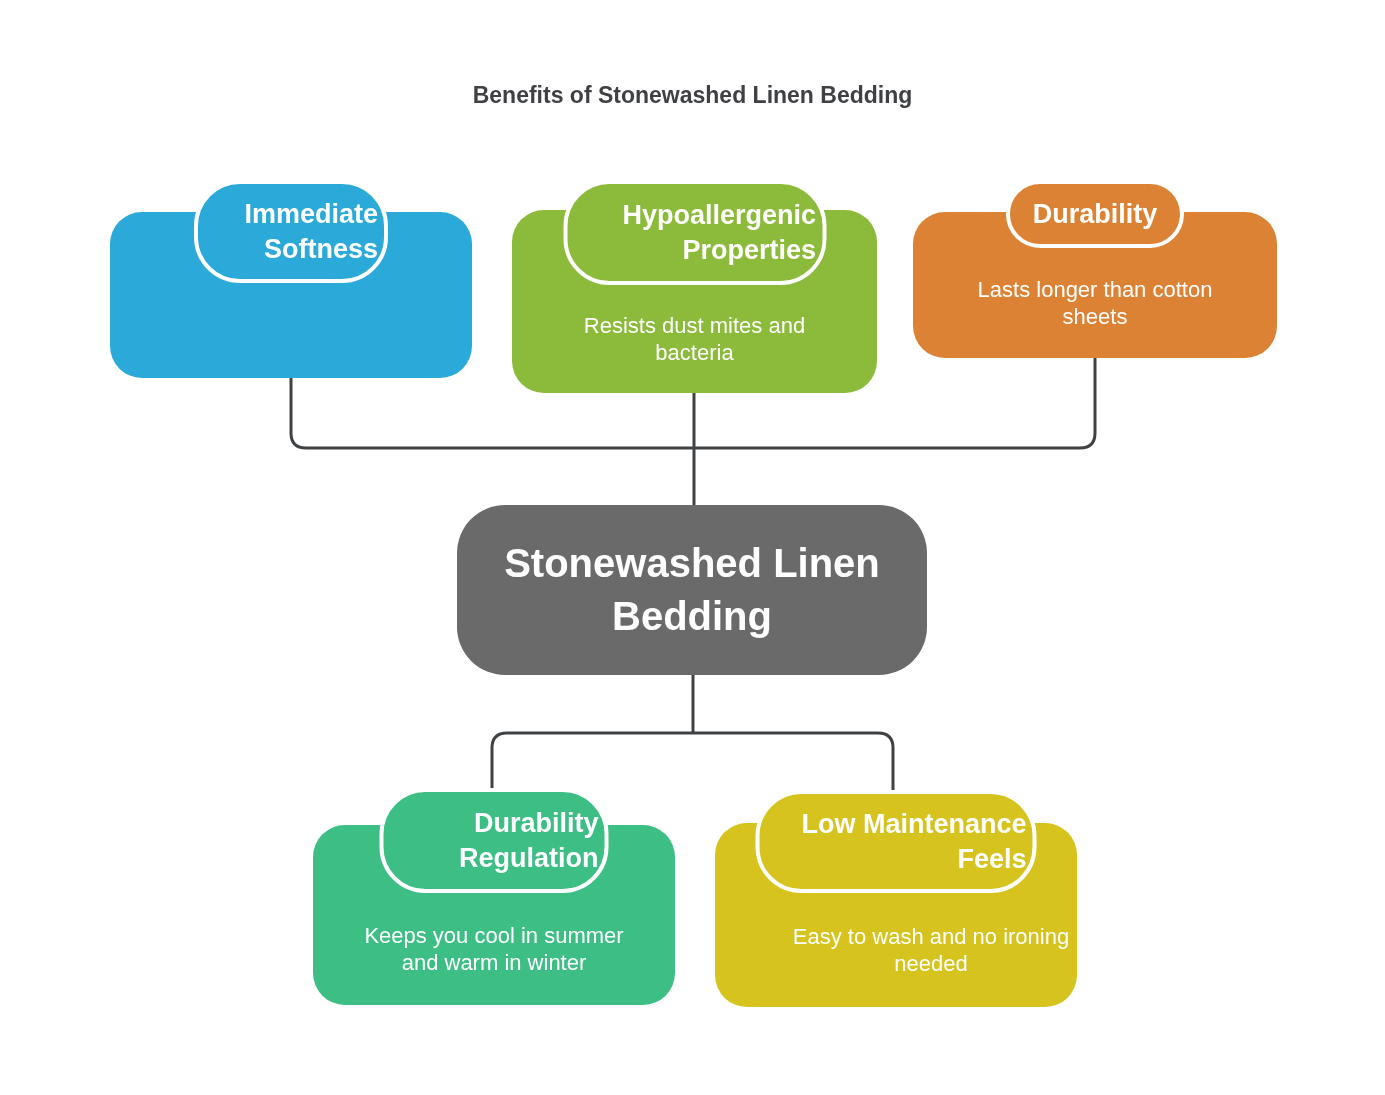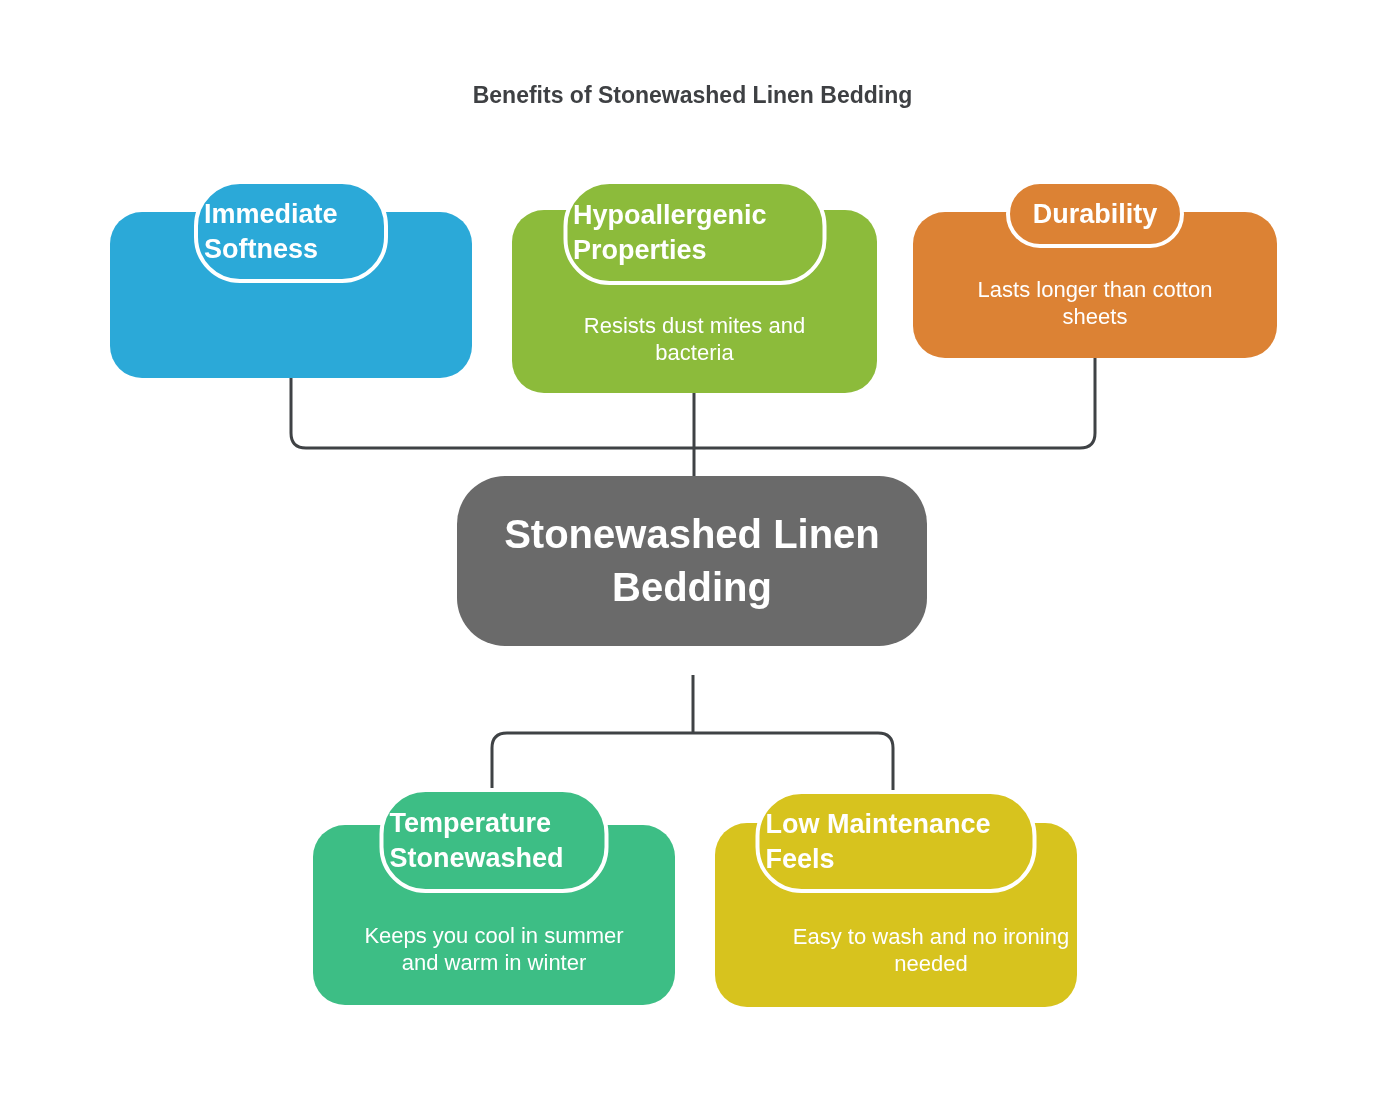--- a/index.html
+++ b/index.html
@@ -43,21 +43,21 @@
   .badge {
     position: absolute;
     left: 50%;
     transform: translateX(-50%);
     box-sizing: border-box;
     border: 4px solid #ffffff;
     border-radius: 46px;
     display: flex;
     align-items: center;
     justify-content: center;
-    text-align: left;
+    text-align: right;
     font-weight: 700;
     font-size: 27px;
     line-height: 1.28;
     color: #ffffff;
     padding: 4px 6px;
   }
   .card-body {
     position: absolute;
     left: 0;
     right: 0;
@@ -86,21 +86,21 @@
 
   
   #card-orange { left: 913px; top: 212px; width: 364px; height: 146px; background: #dc8234; }
   #card-orange .badge { top: -32px; width: 178px; height: 68px; background: #dc8234; }
   #card-orange .card-body { top: 36px; }
   #card-orange .card-body span { max-width: 268px; }
 
   
   #center-node {
     position: absolute;
-    left: 457px; top: 476px; width: 470px; height: 170px;
+    left: 457px; top: 505px; width: 470px; height: 170px;
     background: #6a6a6a;
     border-radius: 48px;
     display: flex; align-items: center; justify-content: center;
     text-align: center;
     color: #ffffff;
     font-weight: 700;
     font-size: 40px;
     line-height: 1.32;
   }
   #center-node span { display: block; max-width: 400px; }
@@ -154,21 +154,21 @@
       <span>Resists dust mites and bacteria</span>
     </div>
   </div>
 
   <div id="center-node">
     <span>Stonewashed Linen Bedding</span>
   </div>
 
   <div class="card" id="card-teal">
     <div class="badge">
-      <span>Temperature Stonewashed</span>
+      <span>Durability Regulation</span>
     </div>
     <div class="card-body">
       <span>Keeps you cool in summer and warm in winter</span>
     </div>
   </div>
 
   <div class="card" id="card-yellow">
     <div class="badge">
       <span>Low Maintenance Feels</span>
     </div>

